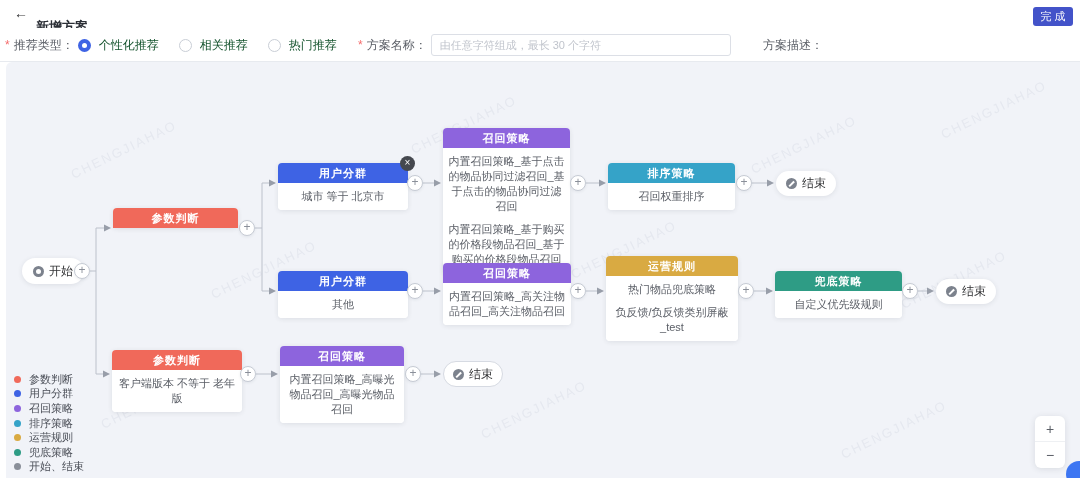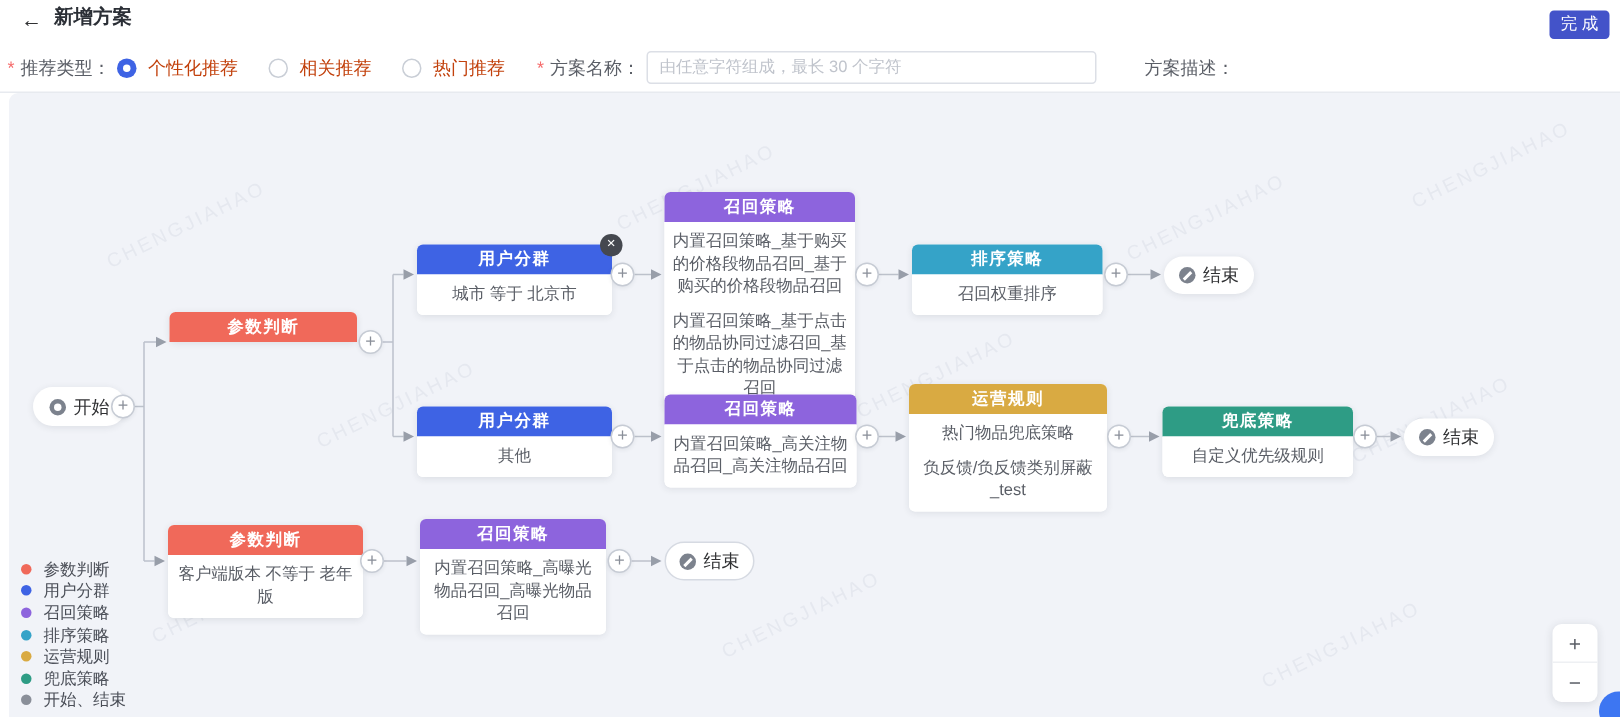--- a/index.html
+++ b/index.html
@@ -3,34 +3,34 @@
 <meta charset="utf-8">
 <style>
   * { margin:0; padding:0; box-sizing:border-box; }
   html,body { background:#fff; }
   body { font-family:"Liberation Sans","DejaVu Sans",sans-serif; }
   #page { position:relative; width:1080px; height:478px; background:#fff; overflow:hidden; }
 
   
   .topbar { position:absolute; left:0; top:0; width:1080px; height:28px; background:#fff; }
   .back { position:absolute; left:14px; top:5px; font-size:14px; color:#303133; cursor:pointer; }
-  .page-title { position:absolute; left:36px; top:2px; font-size:13px; font-weight:bold; color:#2b2f36;text-align:center; }
+  .page-title { position:absolute; left:36px; top:18px; font-size:13px; font-weight:bold; color:#2b2f36;text-align:center; }
   .finish-btn { position:absolute; left:1033px; top:7px; width:40px; height:19px; background:#4353c9;
     color:#fff; font-size:11px; text-align:center; line-height:19px; border-radius:3px; cursor:pointer; }
 
   
   .formrow { position:absolute; left:0; top:28px; width:1080px; height:34px; background:#fff;
     border-bottom:1px solid #e7eaef; }
   .req { color:#f56c6c; font-size:12px; }
   .flabel { font-size:12px; color:#5a5e66; }
   .fitem { position:absolute; top:0; height:34px; display:flex; align-items:center; gap:4px; }
   .radio { width:13px; height:13px; border-radius:50%; border:1px solid #c9ced6; background:#fff; display:inline-block; }
   .radio.sel { border:none; background:#3e63e4; position:relative; }
   .radio.sel::after { content:""; position:absolute; left:4px; top:4px; width:5px; height:5px; border-radius:50%; background:#fff; }
-  .rlabel { font-size:12px; color:#c2410c; margin-left:4px; margin-right:16px; }
+  .rlabel { font-size:12px; color:#14532d; margin-left:4px; margin-right:16px; }
   .tinput { width:300px; height:22px; border:1px solid #dcdfe6; border-radius:3px; font-size:11px;
     padding:0 8px; color:#303133; outline:none; }
   .tinput::placeholder, .tarea::placeholder { color:#c0c4cc; }
   .tarea { width:306px; height:23px; border:1px solid #dcdfe6; border-radius:3px; font-size:11px;
     padding:3px 8px; color:#303133; outline:none; resize:none;
     background:linear-gradient(135deg, transparent 92%, #c0c4cc 92%, #c0c4cc 94%, transparent 94%, transparent 96%, #c0c4cc 96%); }
 
   
   .canvas { position:absolute; left:6px; top:62px; width:1074px; height:416px; background:#f1f3f8;
     border-top-left-radius:6px; }
@@ -177,22 +177,22 @@
 
   <div class="node" style="left:278px;top:163px;width:130px;">
     <span class="closex">×</span>
     <div class="node-hdr hdr-user">用户分群</div>
     <div class="node-body">城市 等于 北京市</div>
   </div>
 
   <div class="node" style="left:443px;top:128px;width:127px;">
     <div class="node-hdr hdr-recall">召回策略</div>
     <div class="node-body">
+      <p>内置召回策略_基于点击的物品协同过滤召回_基于点击的物品协同过滤召回</p>
       <p>内置召回策略_基于购买的价格段物品召回_基于购买的价格段物品召回</p>
-      <p>内置召回策略_基于点击的物品协同过滤召回_基于点击的物品协同过滤召回</p>
     </div>
   </div>
 
   <div class="node" style="left:608px;top:163px;width:127px;">
     <div class="node-hdr hdr-sort">排序策略</div>
     <div class="node-body">召回权重排序</div>
   </div>
 
   <div class="node" style="left:278px;top:271px;width:130px;">
     <div class="node-hdr hdr-user">用户分群</div>

